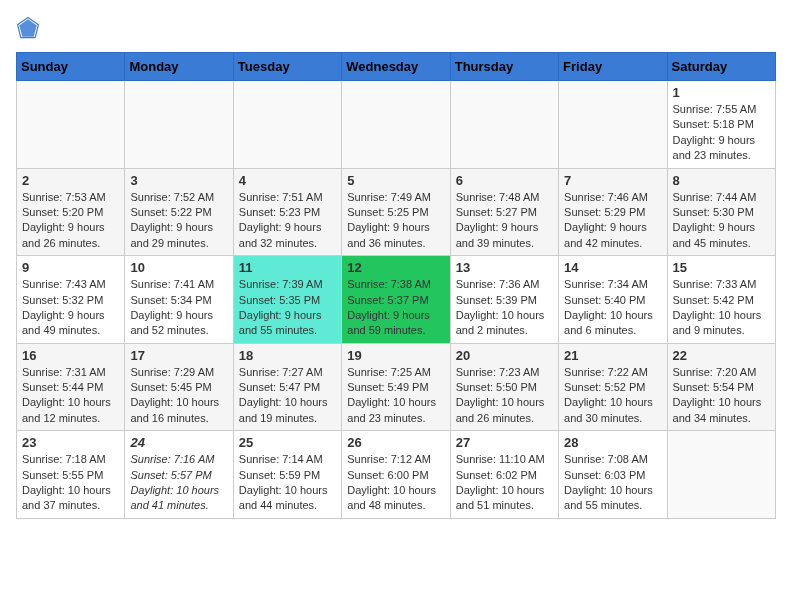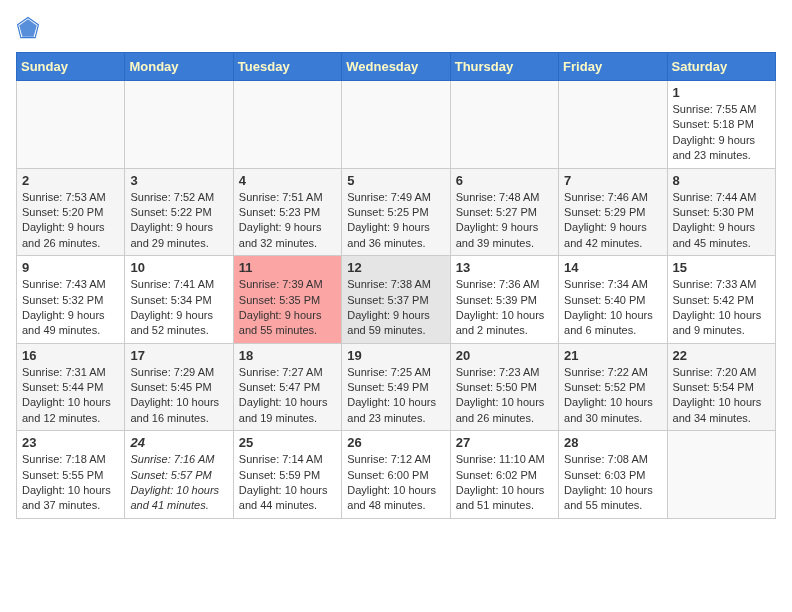--- a/index.html
+++ b/index.html
@@ -47,21 +47,21 @@
       font-size: 16px;
       color: #555;
     }
     .calendar {
       width: 100%;
       border-collapse: collapse;
       border: 1px solid #ccc;
     }
     .calendar th {
       background: #3a7bd5;
-      color: #fef9c3;
+      color: #000000;
       font-size: 13px;
       font-weight: bold;
       padding: 6px 4px;
       text-align: left;
       border: 1px solid #2a6bc5;
     }
     .calendar td {
       vertical-align: top;
       border: 1px solid #ccc;
       padding: 4px 5px;
@@ -189,27 +189,27 @@
           <div class="day-info">Sunrise: 7:43 AM
 Sunset: 5:32 PM
 Daylight: 9 hours and 49 minutes.</div>
         </td>
         <td style="background: rgb(255, 255, 255);">
           <span class="day-number">10</span>
           <div class="day-info">Sunrise: 7:41 AM
 Sunset: 5:34 PM
 Daylight: 9 hours and 52 minutes.</div>
         </td>
-        <td style="background: #fca5a5;">
+        <td style="background: #5eead4;">
           <span class="day-number">11</span>
           <div class="day-info">Sunrise: 7:39 AM
 Sunset: 5:35 PM
 Daylight: 9 hours and 55 minutes.</div>
         </td>
-        <td style="background: #e5e5e5;">
+        <td style="background: #22c55e;">
           <span class="day-number">12</span>
           <div class="day-info">Sunrise: 7:38 AM
 Sunset: 5:37 PM
 Daylight: 9 hours and 59 minutes.</div>
         </td>
         <td style="background: rgb(255, 255, 255);">
           <span class="day-number">13</span>
           <div class="day-info">Sunrise: 7:36 AM
 Sunset: 5:39 PM
 Daylight: 10 hours and 2 minutes.</div>

